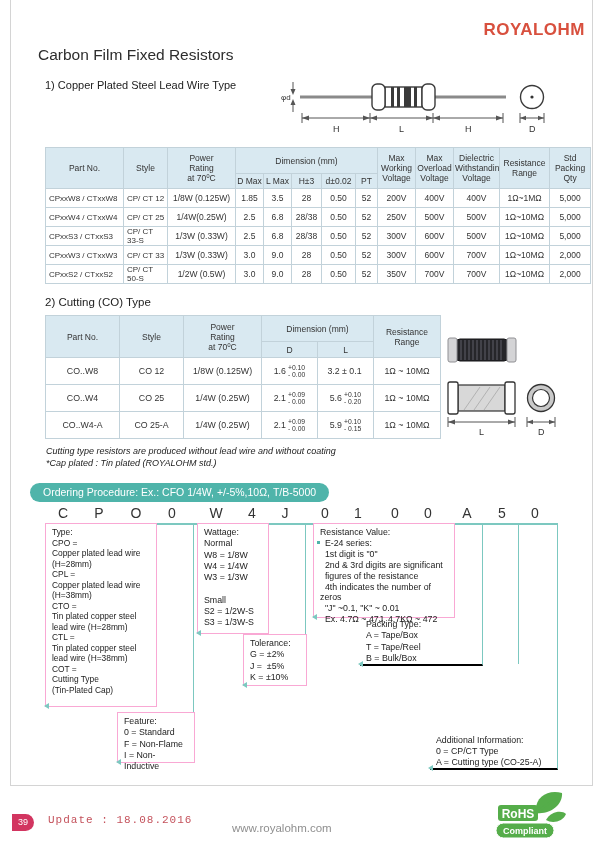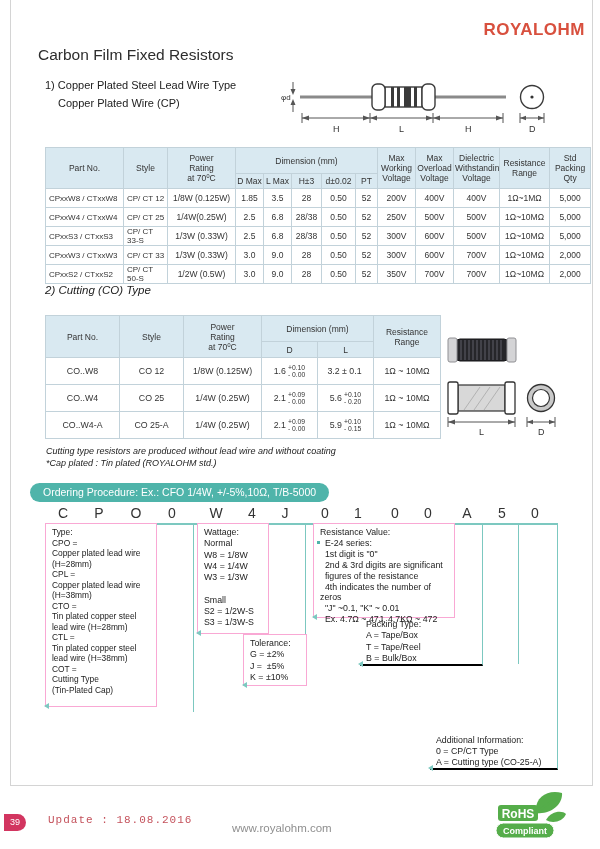--- a/index.html
+++ b/index.html
@@ -5,21 +5,21 @@
   html,body{margin:0;padding:0;background:#fff;}
   #page{position:relative;width:600px;height:849px;background:#fff;overflow:hidden;
         font-family:"Liberation Sans","DejaVu Sans",sans-serif;color:#333;}
   .frame{position:absolute;left:10px;top:-2px;width:581px;height:786px;
          border:1px solid #d4d4d4;pointer-events:none;}
   .logo{position:absolute;right:15px;top:20px;font-size:17px;font-weight:bold;
         color:#d8503e;letter-spacing:0.5px;}
   .title{position:absolute;left:38px;top:46px;font-size:15.5px;color:#2d2d2d;}
   .s1{position:absolute;left:45px;top:76px;font-size:11px;line-height:18px;color:#222;}
   .s1 .ind{padding-left:13px;}
-  .s2head{position:absolute;left:45px;top:284px;font-size:11.5px;color:#222;font-style:italic;}
+  .s2head{position:absolute;left:45px;top:296px;font-size:11.5px;color:#222;}
   .notes{position:absolute;left:46px;top:445px;font-size:9px;line-height:12px;color:#222;font-style:italic;}
   
   table{border-collapse:collapse;table-layout:fixed;}
   .t1{position:absolute;left:45px;top:147px;width:545px;}
   .t2{position:absolute;left:45px;top:315px;width:395px;}
   th,td{border:1px solid #c2d2da;font-weight:normal;text-align:center;
         font-size:8.5px;color:#333;padding:0 1px;overflow:hidden;}
   th{background:#d9e9f1;white-space:pre-line;line-height:10px;}
   .t1 tr.hr1{height:26px;}  .t1 tr.hr2{height:15px;}
   .t1 tr.dr{height:19px;}   .t1 td{background:#fff;}
@@ -38,39 +38,38 @@
   .vline{position:absolute;width:1px;background:#7cc8c0;}
   .obox{position:absolute;border:1px solid #f9a8d4;background:#fff;}
   .lbox{position:absolute;border-right:1px solid #7cc8c0;border-bottom:2px solid #000000;}
   .btxt{white-space:pre-wrap;font-size:8.8px;line-height:10.8px;color:#222;
         padding:3px 4px 0 6px;}
   .arrow{position:absolute;left:-2px;bottom:-3px;width:0;height:0;
          border-top:3px solid transparent;border-bottom:3px solid transparent;
          border-right:5px solid #7cc8c0;}
   .bullet{position:absolute;left:3px;top:17px;width:3px;height:3px;background:#4fb4aa;}
   
-  .badge{position:absolute;left:4px;top:814px;width:22px;height:17px;background:#d23560;
+  .badge{position:absolute;left:12px;top:814px;width:22px;height:17px;background:#d23560;
          border-radius:0 9px 9px 0;color:#fff;font-size:9px;line-height:17px;text-align:center;}
   .update{position:absolute;left:48px;top:814px;font-family:"Liberation Mono","DejaVu Sans Mono",monospace;
           font-size:11px;letter-spacing:1px;color:#c4525c;}
   .site{position:absolute;left:232px;top:822px;font-size:11.5px;color:#8f8f8f;}
   svg text{font-family:"Liberation Sans","DejaVu Sans",sans-serif;}
 </style>
 </head>
 <body>
 
 <div id="page">
   <div class="frame"></div>
 
   <div class="logo">ROYALOHM</div>
   <div class="title">Carbon Film Fixed Resistors</div>
 
   <div class="s1">
     <div>1) Copper Plated Steel Lead Wire Type</div>
-    <div class="ind">Copper Plated Wire (CP)</div>
   </div>
 
   <svg style="position:absolute;left:280px;top:73px;" width="320" height="72" viewBox="0 0 320 72">
     <text x="1" y="27" font-size="8" fill="#333">φd</text>
     <line x1="13" y1="9" x2="13" y2="16" stroke="#555" stroke-width="1"></line>
     <polygon points="13,22 10.5,16 15.5,16" fill="#555"></polygon>
     <line x1="13" y1="39" x2="13" y2="32" stroke="#555" stroke-width="1"></line>
     <polygon points="13,26 10.5,32 15.5,32" fill="#555"></polygon>
     <line x1="20" y1="24" x2="92" y2="24" stroke="#8a8a8a" stroke-width="3"></line>
     <line x1="155" y1="24" x2="226" y2="24" stroke="#8a8a8a" stroke-width="3"></line>
@@ -427,20 +426,27 @@
   Ex. 4.7Ω ~ 47J, 4.7KΩ ~ 472</div>
     <div class="arrow"></div>
   </div>
   <div class="obox" style="left:243px;top:634px;width:62px;height:50px">
     <div class="btxt" style="line-height:11.3px">Tolerance:
 G = ±2%
 J =  ±5%
 K = ±10%</div>
     <div class="arrow"></div>
   </div>
+  <div class="obox" style="left:117px;top:712px;width:76px;height:49px">
+    <div class="btxt" style="line-height:11.3px">Feature:
+0 = Standard
+F = Non-Flame
+I = Non-Inductive</div>
+    <div class="arrow"></div>
+  </div>
   <div class="lbox" style="left:360px;top:616px;width:122px;height:48px">
     <div class="btxt" style="line-height:11.3px">Packing Type:
 A = Tape/Box
 T = Tape/Reel
 B = Bulk/Box</div>
     <div class="arrow"></div>
   </div>
   <div class="lbox" style="left:430px;top:735px;width:127px;height:33px">
     <div class="btxt" style="padding-top:0;line-height:11px">Additional Information:
 0 = CP/CT Type

